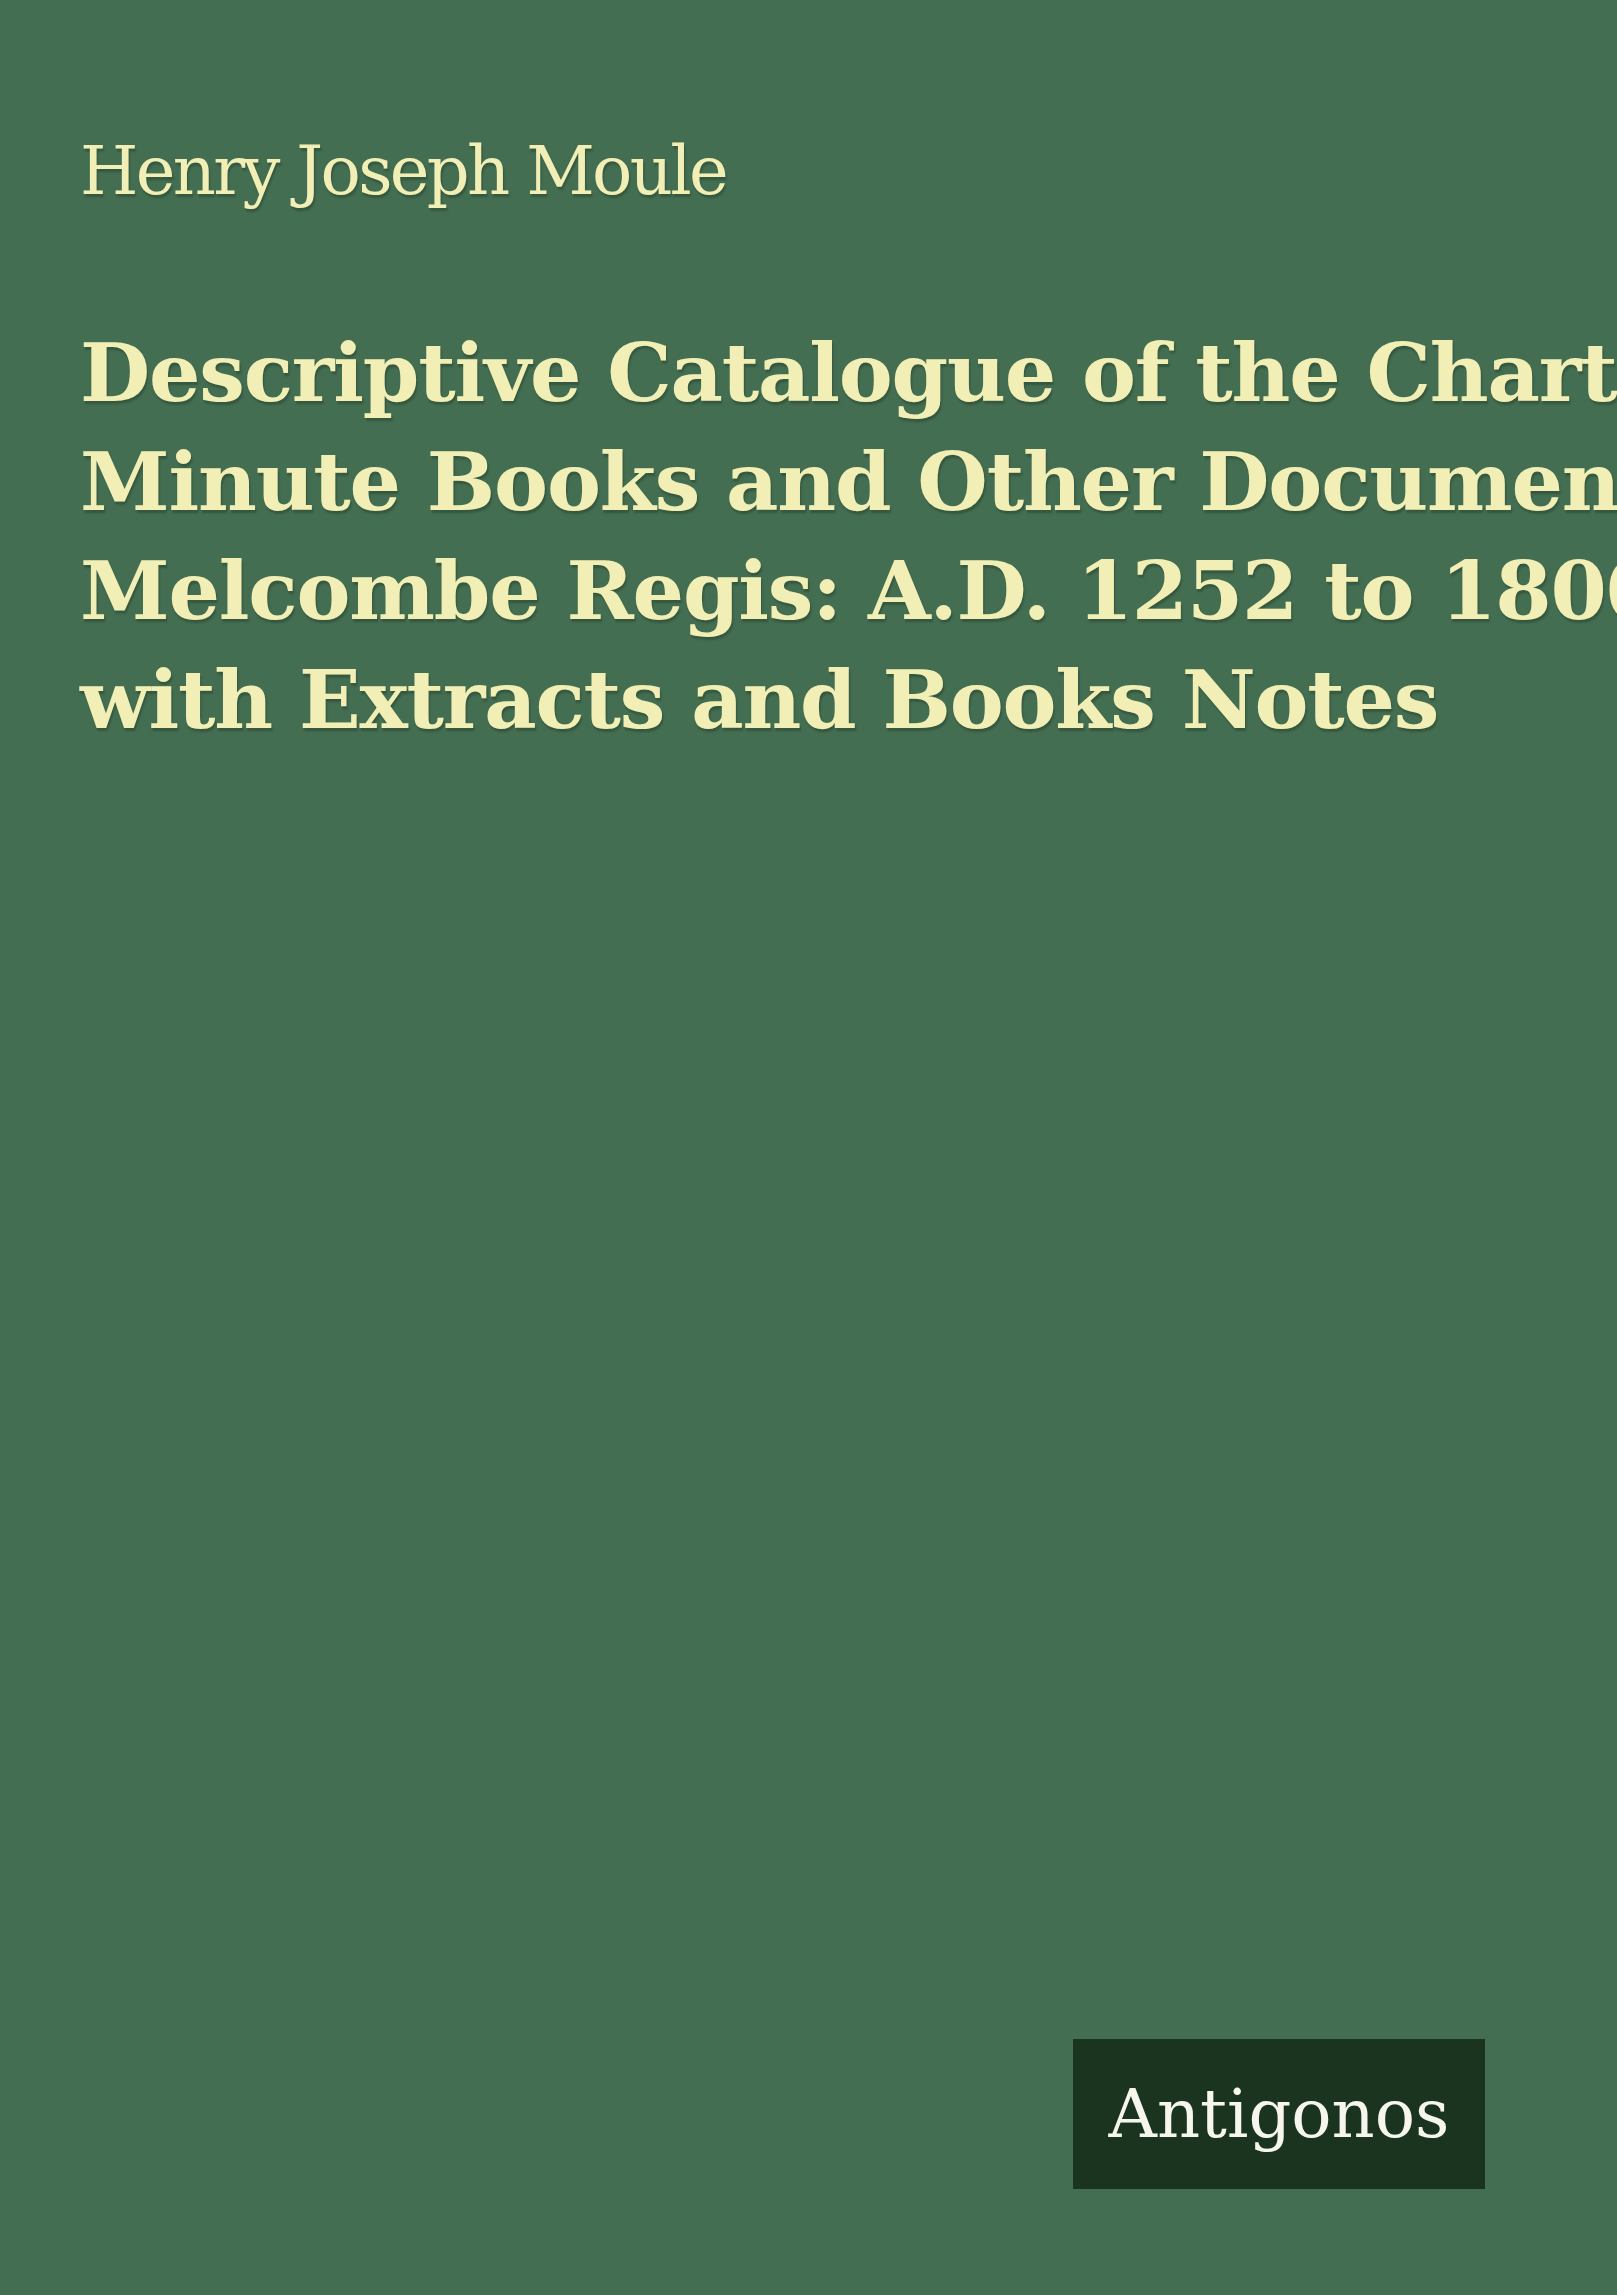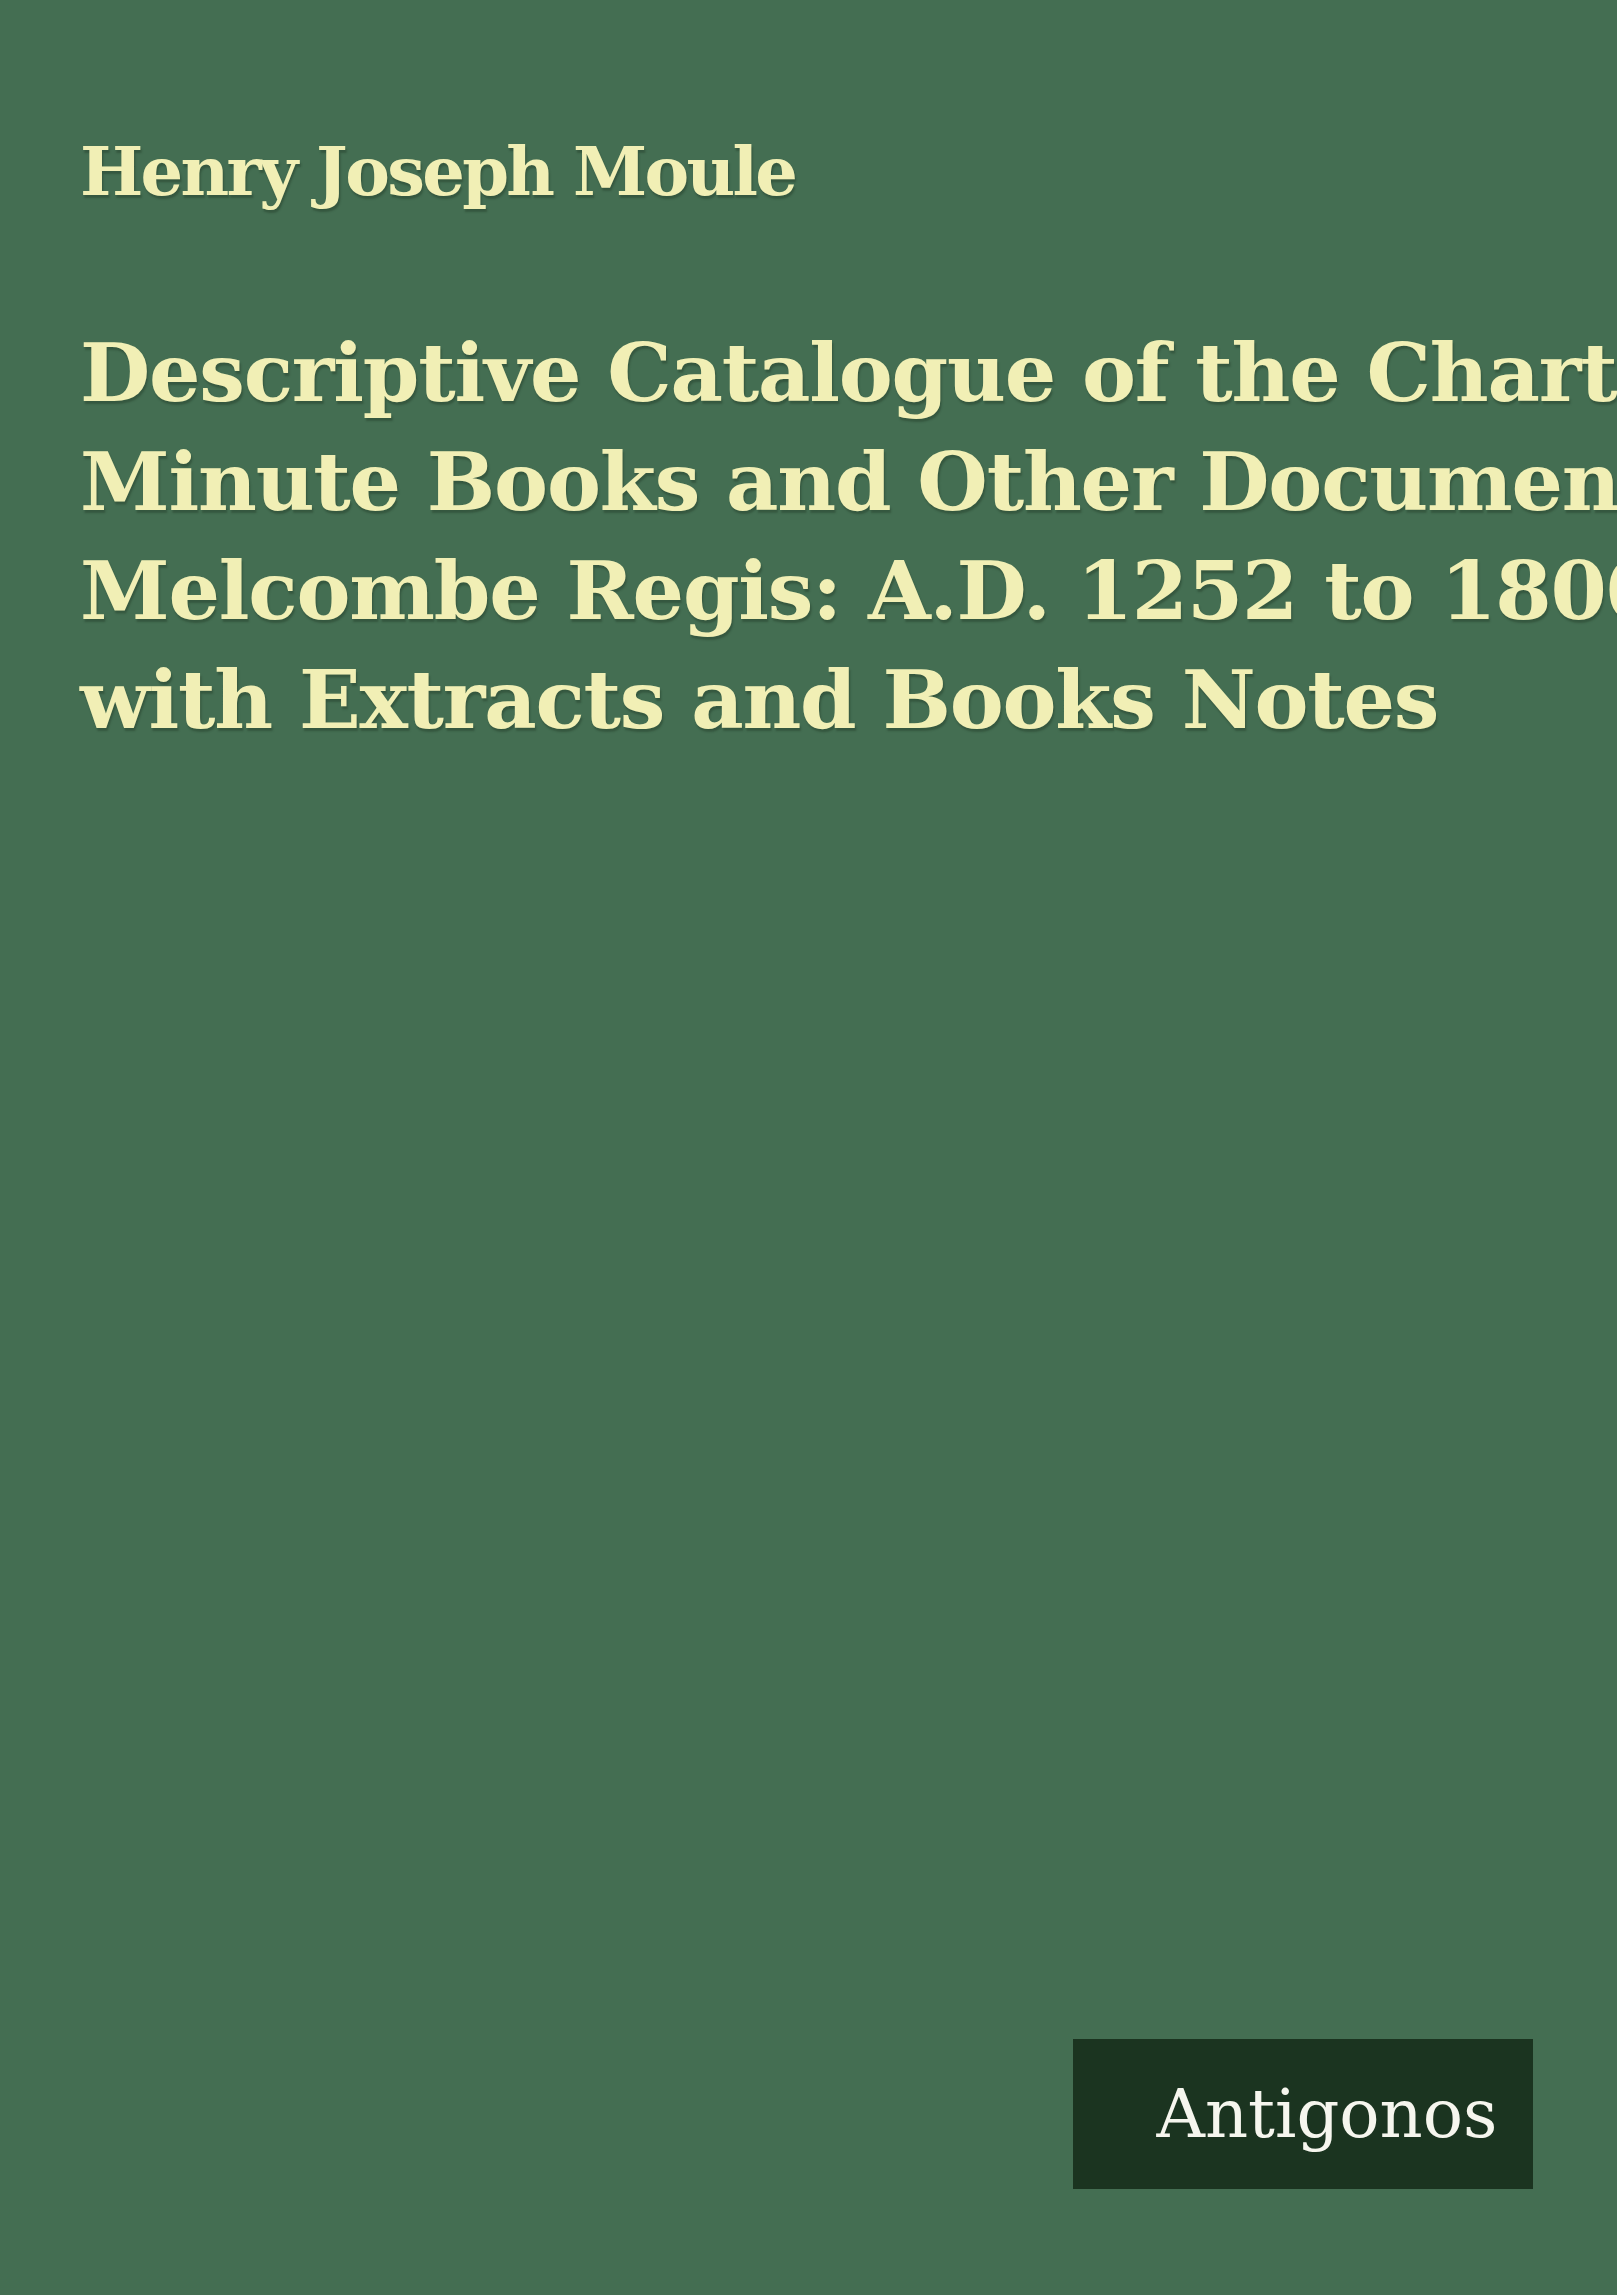--- a/index.html
+++ b/index.html
@@ -16,21 +16,21 @@
   }
   .cover {
     position: absolute;
     inset: 0;
   }
   .author {
     position: absolute;
     left: 80px;
     top: 132px;
     font-size: 67px;
-    font-weight: bold;
+    font-weight: normal;
     letter-spacing: -0.04em;
     color: #F1EFB5;
     white-space: nowrap;
     text-shadow: 1.3px 2.7px 2px rgba(25,45,30,0.35);
   }
   .title {
     position: absolute;
     left: 80px;
     top: 318px;
     width: 1497px;
@@ -47,21 +47,20 @@
   .publisher-box {
     position: absolute;
     left: 1073px;
     top: 2039px;
     width: 412px;
     height: 150px;
     background: #1B3420;
     display: flex;
     align-items: center;
     justify-content: center;
-    padding-left: 48px;
   }
   .publisher-name {
     font-size: 67px;
     font-weight: normal;
     color: #F6F6EE;
     white-space: nowrap;
   }
 </style>
 </head>
 <body style="background: rgb(68, 110, 82);">

